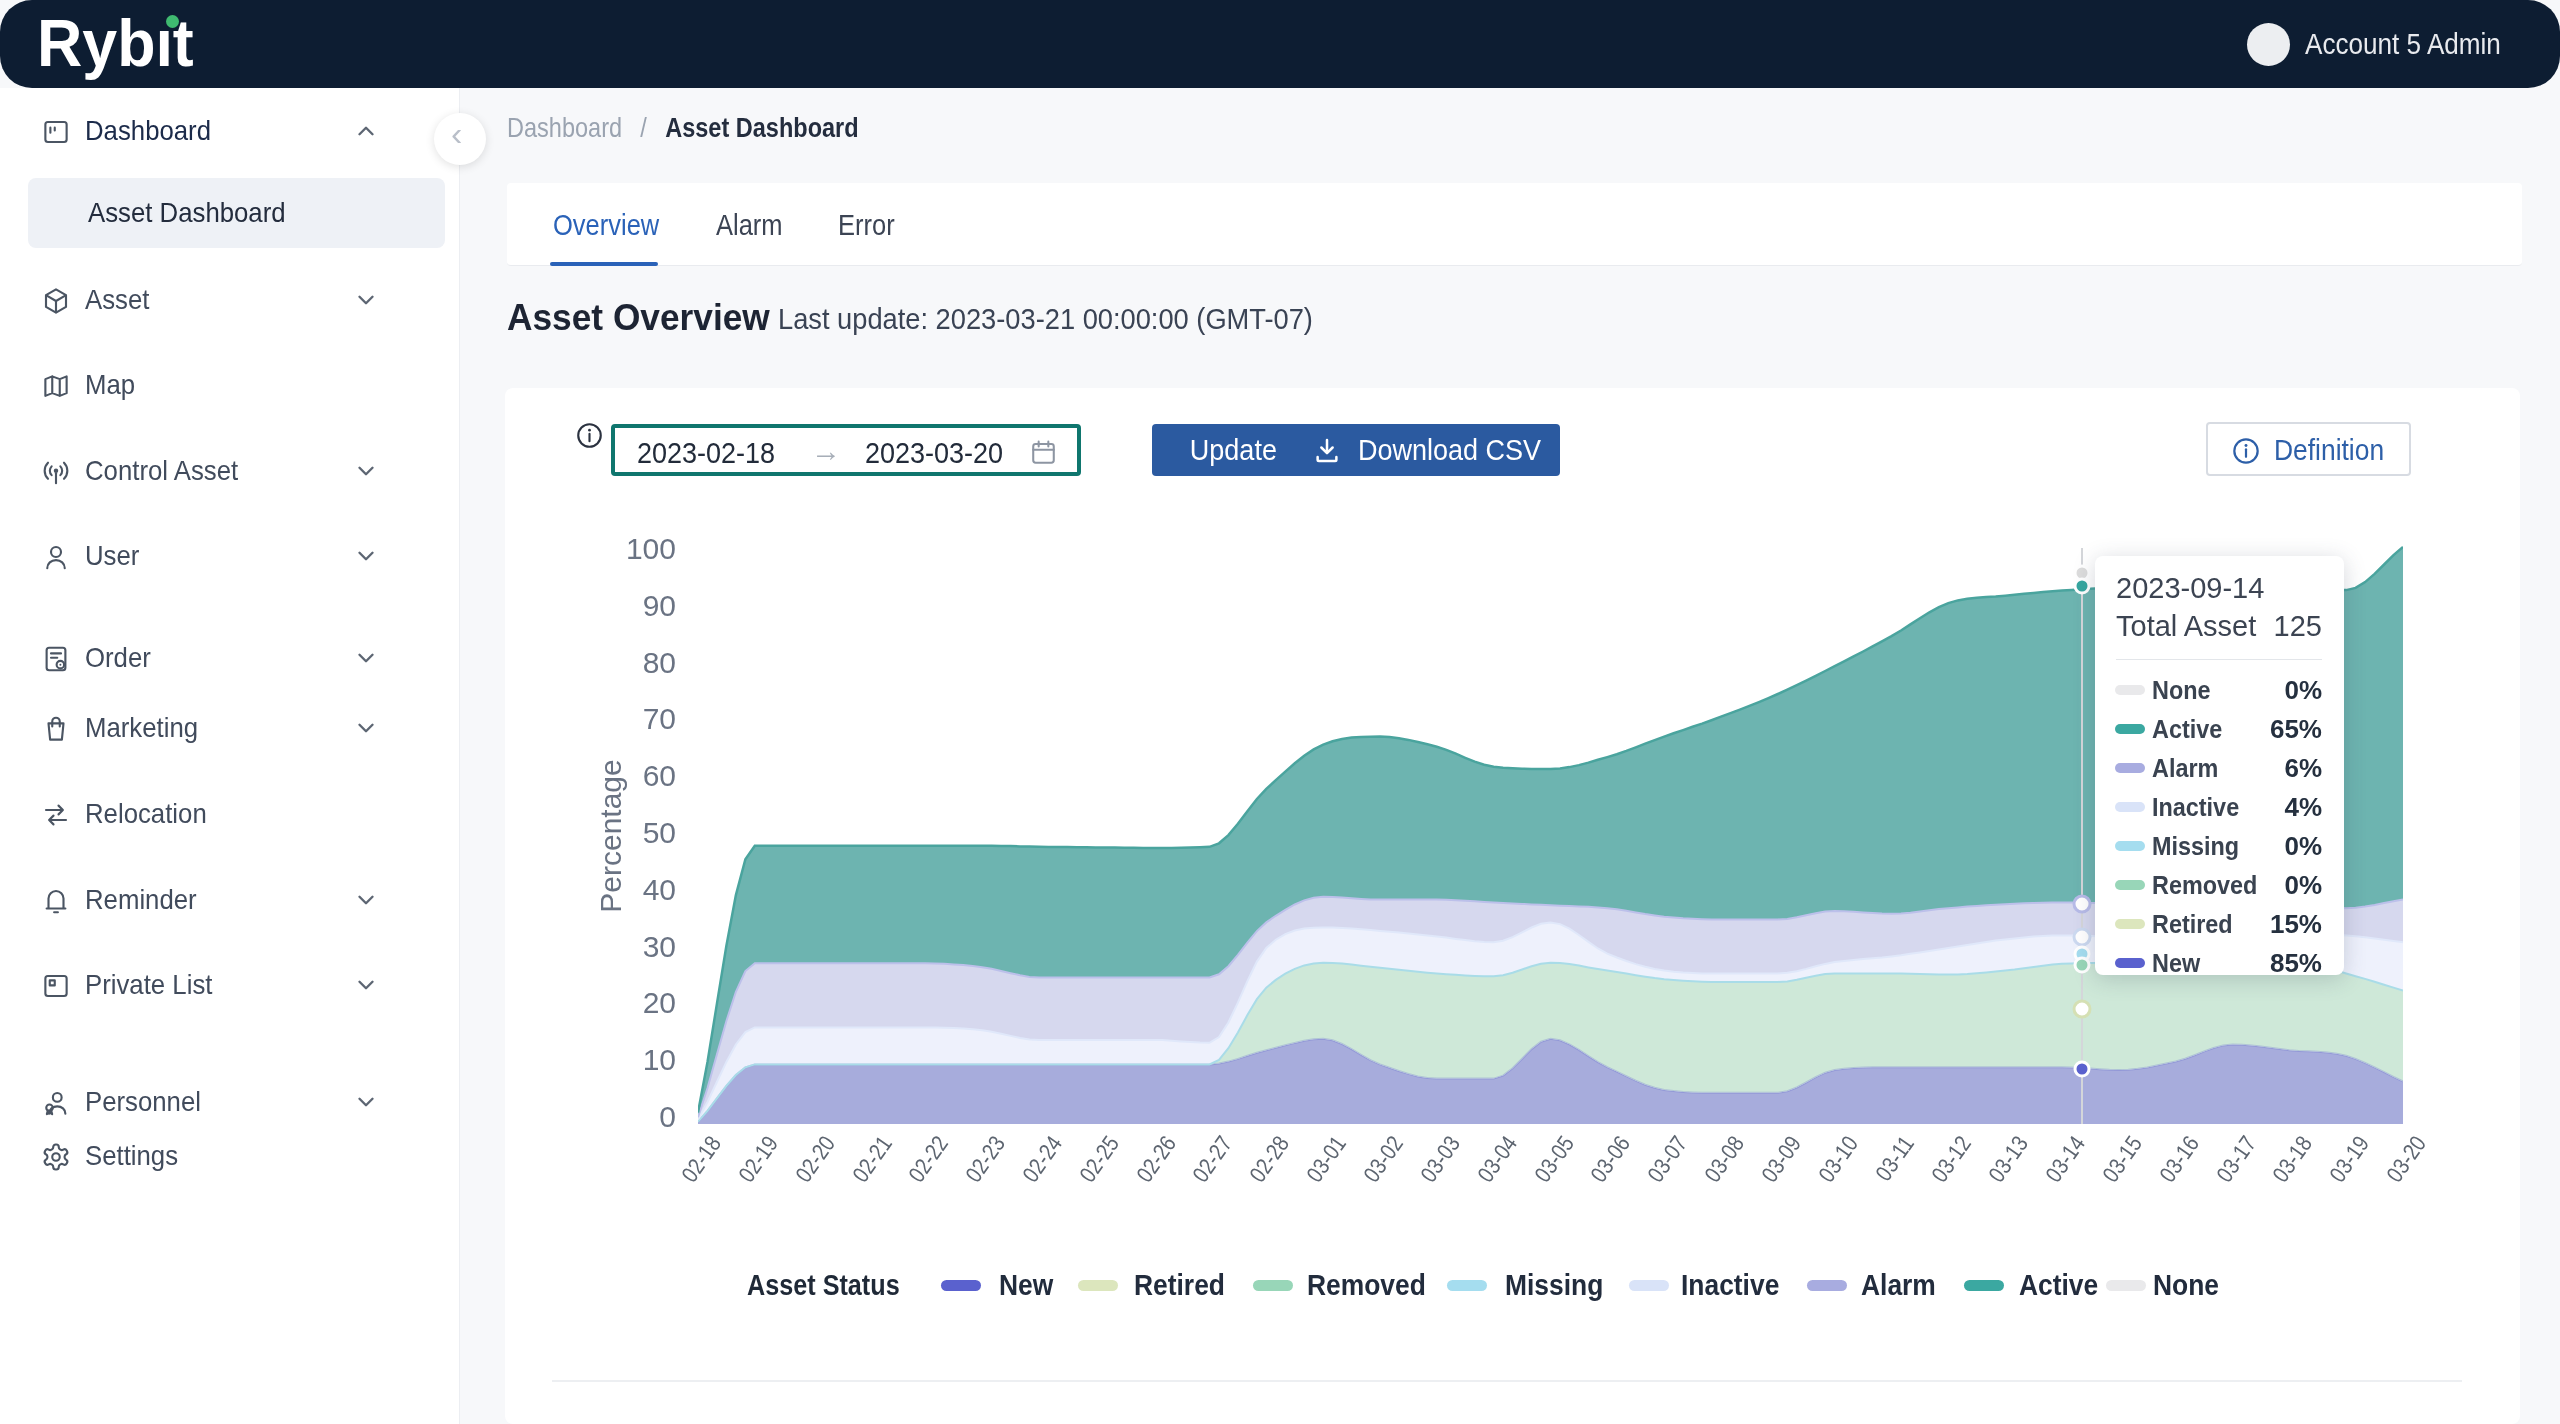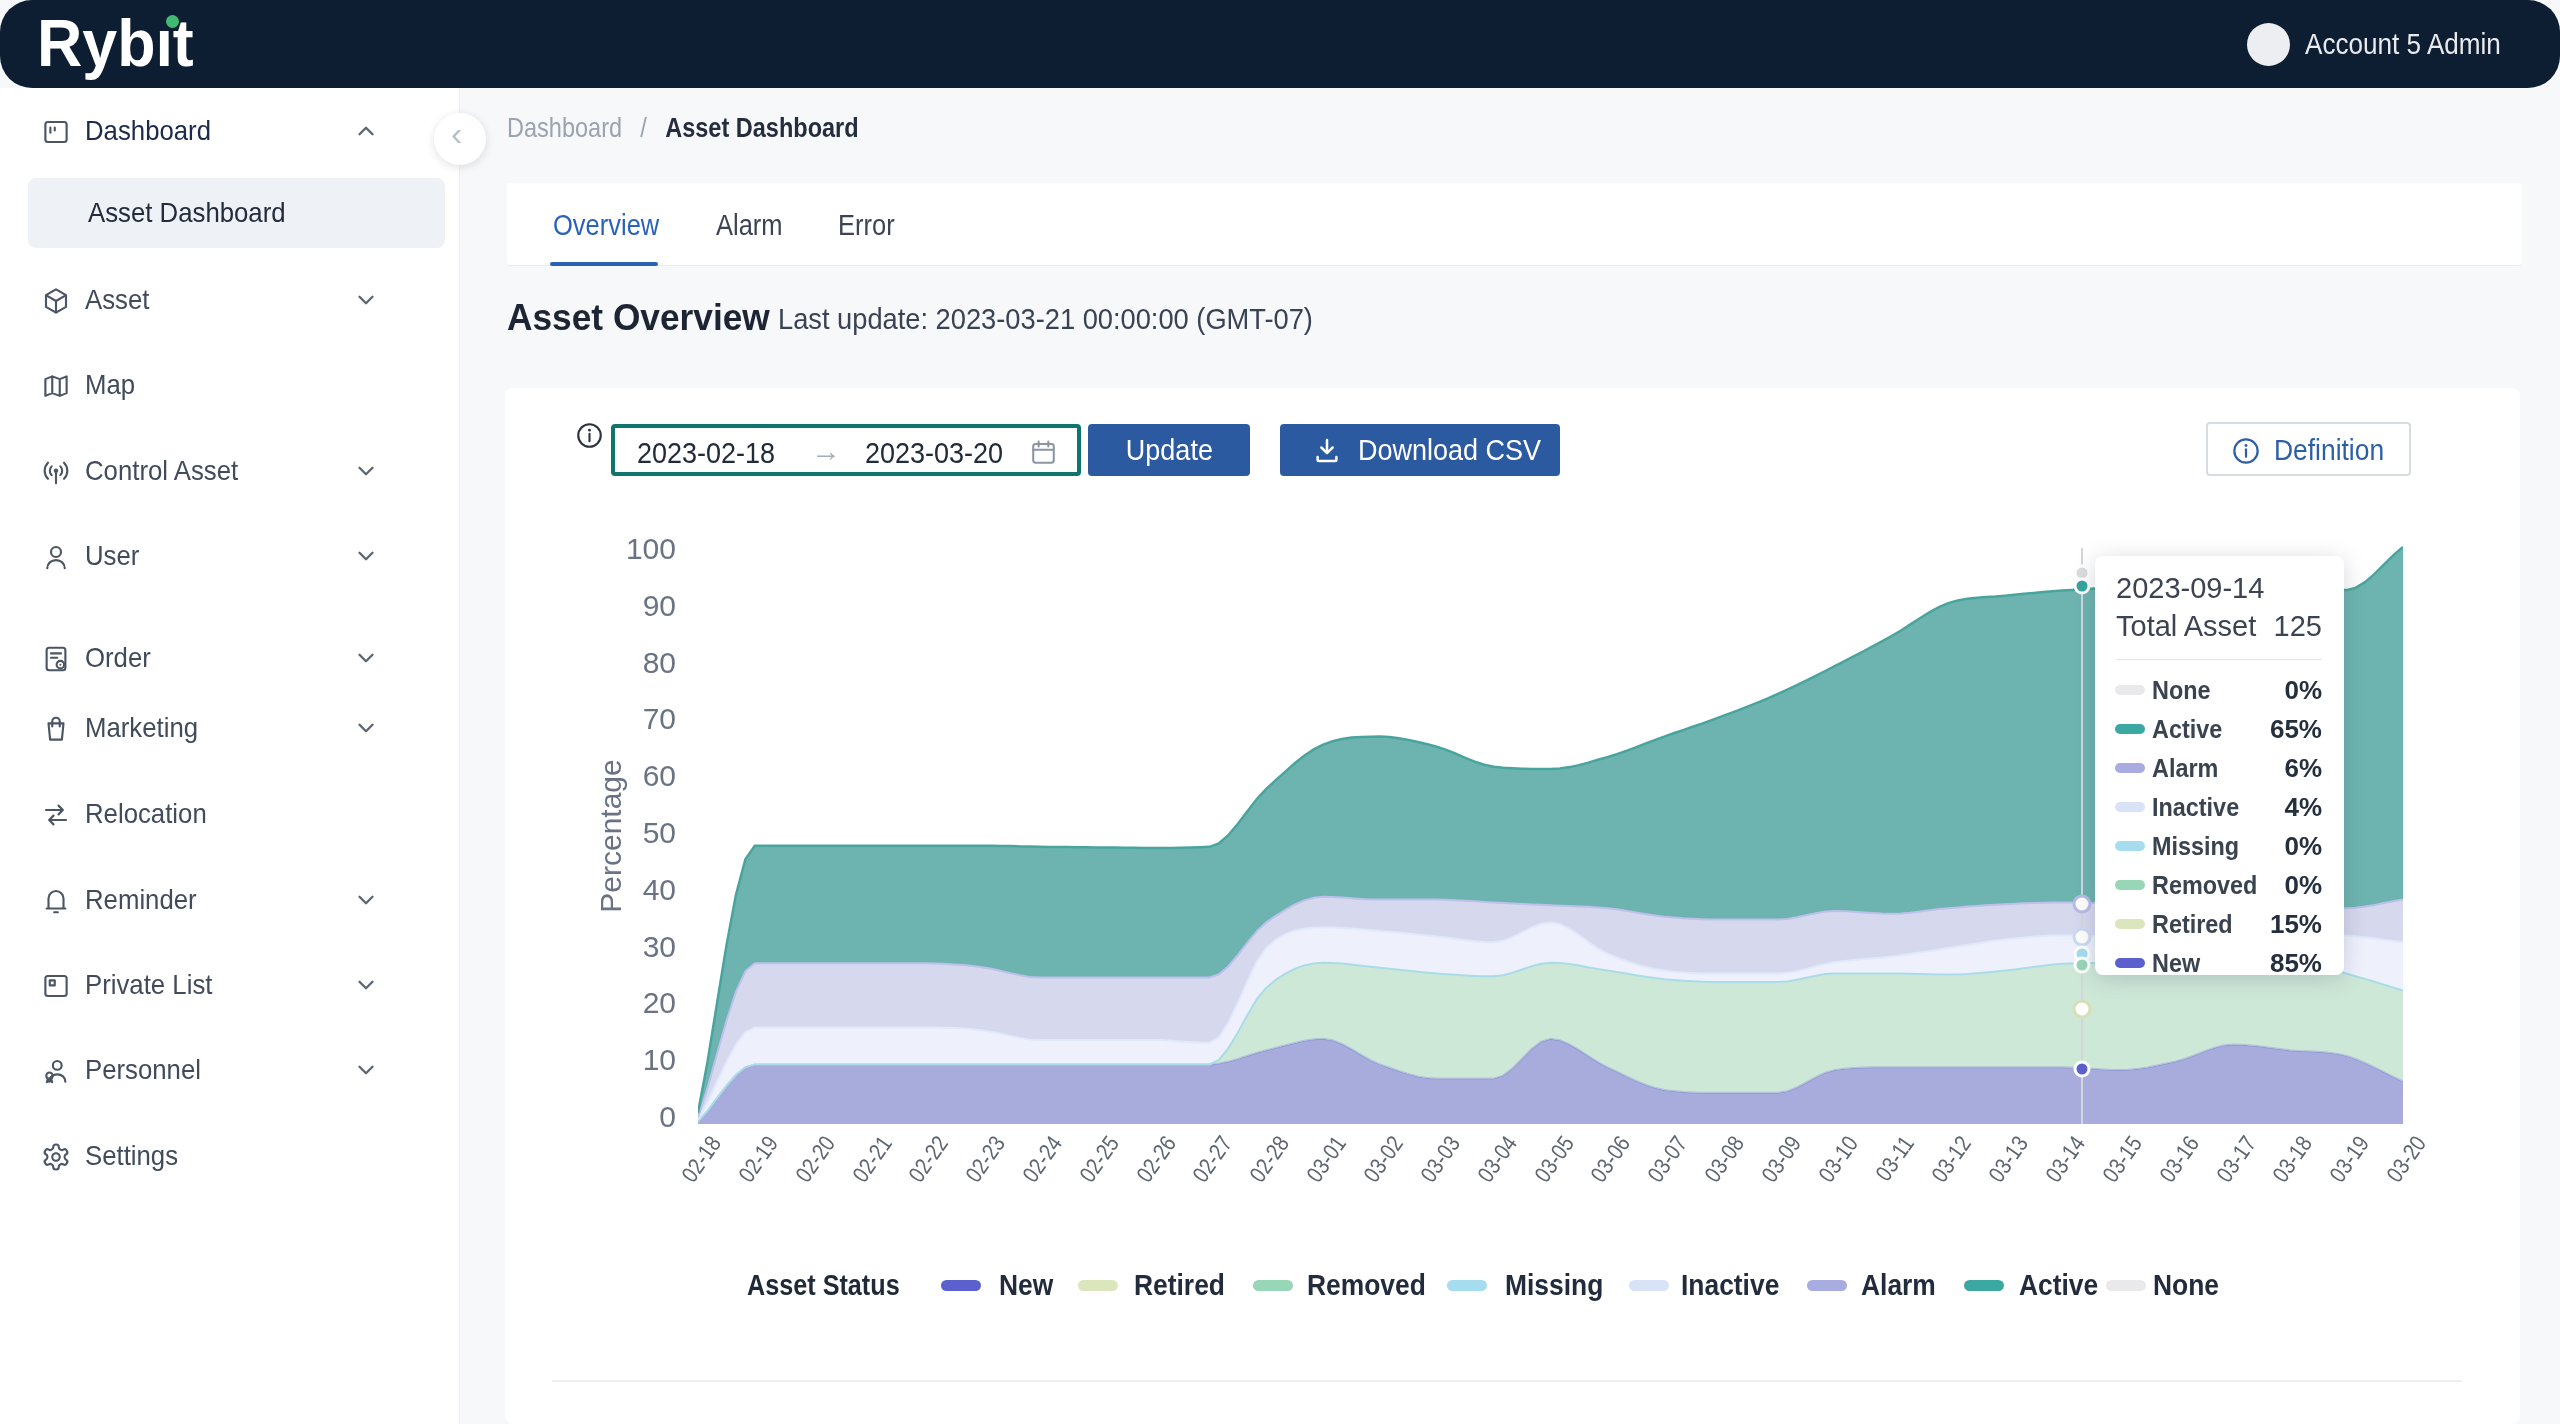--- a/index.html
+++ b/index.html
@@ -40,21 +40,21 @@
 #card { position:absolute; left:505px; top:388px; width:2015px; height:1036px; background:#fff; border-radius:8px; }
 
 
 #infoi { position:absolute; left:576px; top:422px; width:27px; height:27px; }
 #dateinput { position:absolute; left:611px; top:424px; width:470px; height:52px; background:#fff; border:4px solid #0f766e; border-radius:4px; }
 #dateinput .d1 { position:absolute; left:22px; top:8px; font-size:30px; color:#222b3a; transform:scaleX(0.9); transform-origin:left top; }
 #dateinput .ar { position:absolute; left:196px; top:6px; font-size:30px; color:#a7aeb8; }
 #dateinput .d2 { position:absolute; left:250px; top:8px; font-size:30px; color:#222b3a; transform:scaleX(0.9); transform-origin:left top; }
 .btn { position:absolute; top:424px; height:52px; background:#2b5aa0; border-radius:4px; color:#fff; font-size:30px; text-align:center; line-height:52px; }
 .btn > i { font-style:normal; display:inline-block; transform:scaleX(0.9); }
-#btn-upd { left:1088px; width:162px; }
+#btn-upd { left:1152px; width:162px; }
 #btn-csv { left:1280px; width:280px; }
 #btn-def { position:absolute; left:2206px; top:422px; width:205px; height:54px; background:#fff; border:2px solid #d7dbe2; border-radius:4px; }
 #btn-def span { position:absolute; left:66px; top:9px; font-size:30px; color:#2d5fa8; transform:scaleX(0.88); transform-origin:left top; }
 
 
 #tooltip { position:absolute; left:2095px; top:556px; width:249px; height:419px; background:#fff; border-radius:8px; box-shadow:0 4px 22px rgba(60,70,90,0.22); z-index:4; }
 #tooltip .tt { position:absolute; left:21px; top:16px; font-size:29px; color:#3c4452; }
 #tooltip .ta { position:absolute; left:21px; top:54px; font-size:29px; color:#3c4452; }
 #tooltip .tv { position:absolute; right:22px; top:54px; font-size:29px; color:#3c4452; }
 #tooltip .dv { position:absolute; left:21px; right:22px; top:103px; height:1px; background:#e3e6ea; }
@@ -172,21 +172,21 @@
   <div class="mi" style="top:867px;">
       <span class="ic" id="ic-priv"><svg width="30" height="30" viewBox="0 0 24 24">
           <rect x="3.5" y="4" width="17" height="16" rx="2" stroke="#4b5563" stroke-width="1.7" fill="none" stroke-linecap="round" stroke-linejoin="round"></rect>
           <path d="M7 7.5h4v4H7z" stroke="#4b5563" stroke-width="1.7" fill="none" stroke-linecap="round" stroke-linejoin="round"></path>
         </svg></span>
       <span class="tx">Private List</span>
       <span class="ch chv"><svg width="26" height="26" viewBox="0 0 24 24">
           <path d="m6 9 6 6 6-6" stroke="#5d6673" stroke-width="2.2" fill="none" stroke-linecap="round" stroke-linejoin="round"></path>
         </svg></span>
     </div>
-  <div class="mi" style="top:952px;">
+  <div class="mi" style="top:984px;">
       <span class="ic" id="ic-pers"><svg width="30" height="30" viewBox="0 0 24 24">
           <circle cx="13" cy="7.5" r="3.5" stroke="#4b5563" stroke-width="1.7" fill="none" stroke-linecap="round" stroke-linejoin="round"></circle>
           <path d="M6.5 20.5c0-3.4 2.9-5.8 6.5-5.8s6.5 2.4 6.5 5.8" stroke="#4b5563" stroke-width="1.7" fill="none" stroke-linecap="round" stroke-linejoin="round"></path>
           <circle cx="6.8" cy="15.8" r="2.6" stroke="#4b5563" stroke-width="1.7" fill="none" stroke-linecap="round" stroke-linejoin="round"></circle>
           <path d="M5.5 17.9l-0.8 3 2.1-1.2 2.1 1.2-0.8-3" stroke="#4b5563" stroke-width="1.7" fill="none" stroke-linecap="round" stroke-linejoin="round"></path>
         </svg></span>
       <span class="tx">Personnel</span>
       <span class="ch chv"><svg width="26" height="26" viewBox="0 0 24 24">
           <path d="m6 9 6 6 6-6" stroke="#5d6673" stroke-width="2.2" fill="none" stroke-linecap="round" stroke-linejoin="round"></path>
         </svg></span>

